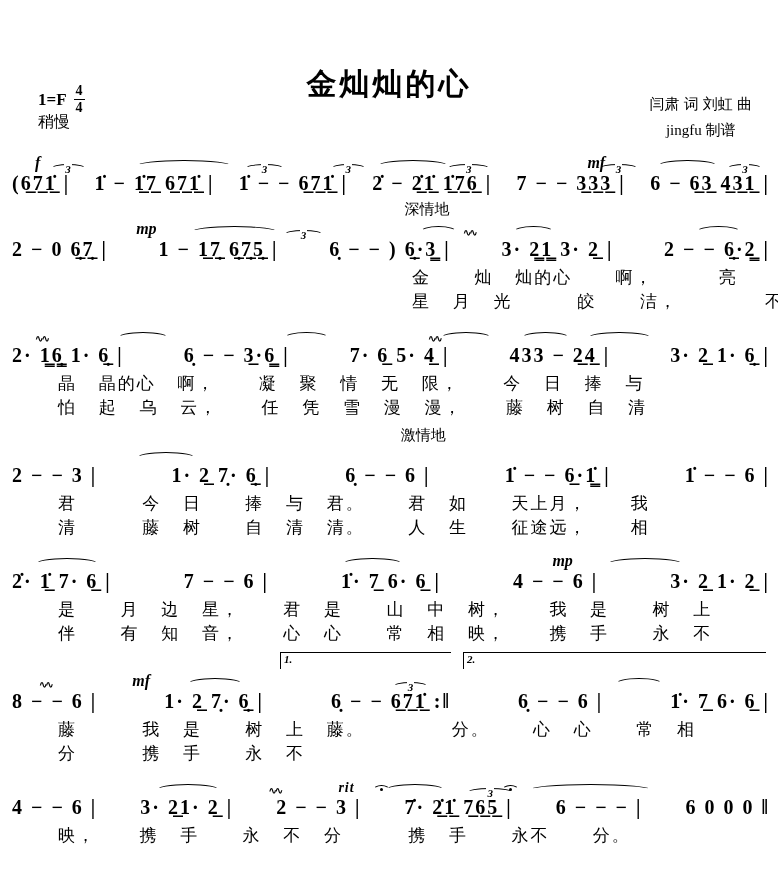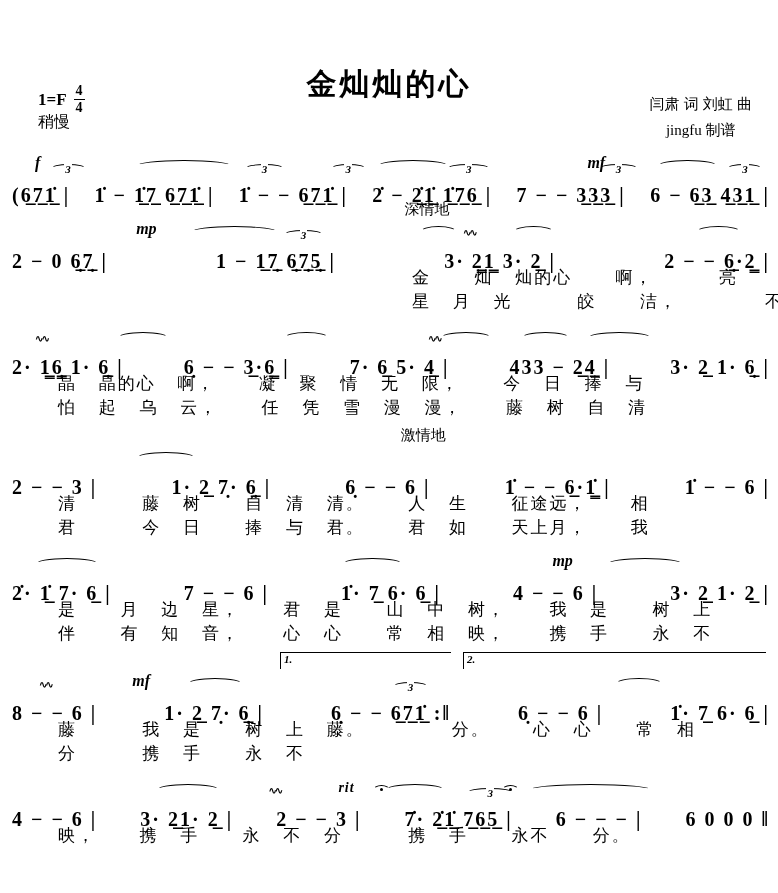--- a/index.html
+++ b/index.html
@@ -33,21 +33,21 @@
   .mord{bottom:6px;font-size:10px;font-weight:bold;letter-spacing:-2px;}
   .volta{top:0;bottom:auto!important;height:16px;border-top:1.4px solid #000;border-left:1.4px solid #000;
         font:italic bold 11px "Liberation Serif",serif;padding-left:3px;}
   .rit{bottom:5px;font:italic bold 14px "Liberation Serif",serif;letter-spacing:1px;}
   .ferm{width:15px;height:9px;border:1.8px solid #000;border-color:#000 transparent transparent transparent;
         border-radius:50%;bottom:3px;}
   .ferm::after{content:"";position:absolute;left:50%;top:2px;width:3px;height:3px;margin-left:-1.5px;
         border-radius:50%;background:#000;}
   .music{display:flex;justify-content:space-between;align-items:baseline;padding:0 8px 0 12px;height:28px;
         font-family:"Liberation Serif",serif;font-weight:bold;font-size:20px;letter-spacing:2px;}
-  .music span{white-space:pre;margin-top:12px;}
+  .music span{white-space:pre;}
   .lyric{height:24px;padding-left:58px;font-size:17px;letter-spacing:2px;word-spacing:15px;white-space:pre;}
   .lyric.indent{padding-left:412px;}
   .mt6{margin-top:6px;}
 </style>
 </head>
 <body>
 
 <div class="sheet">
 
   <div class="header">
@@ -97,20 +97,21 @@
       <div class="slur" style="left:24.5%;width:11%"></div>
       <span class="trip" style="left:36.5%;width:5%"><b>3</b></span>
       <div class="slur" style="left:54%;width:4.5%"></div>
       <span class="mord" style="left:59.5%">∿∿</span>
       <div class="slur" style="left:66%;width:5%"></div>
       <div class="slur" style="left:89.5%;width:5.5%"></div>
     </div>
     <div class="music">
       <span>2 − 0 6̣̲7̣̲ |</span>
       <span>1 − 1̲7̣̲ 6̣̲7̣̲5̣̲ |</span>
+      <span>6̣ − − ) 6̣̲·3̳ |</span>
       <span>3· 2̳1̳ 3· 2̲ |</span>
       <span>2 − − 6̣̲·2̳ |</span>
     </div>
     <div class="lyric indent">金  灿 灿的心  啊，   亮</div>
     <div class="lyric indent">星 月 光   皎  洁，    不</div>
   </div>
 
   <div class="system mt6">
     <div class="ann">
       <span class="mord" style="left:4.5%">∿∿</span>
@@ -137,22 +138,22 @@
       <span class="expr" style="left:51.5%">激情地</span>
       <div class="slur" style="left:17.5%;width:7.5%"></div>
     </div>
     <div class="music">
       <span>2 − − 3 |</span>
       <span>1· 2̲ 7̣· 6̣̲ |</span>
       <span>6̣ − − 6 |</span>
       <span>1̇ − − 6̲·1̳̇ |</span>
       <span>1̇ − − 6 |</span>
     </div>
+    <div class="lyric">君   今 日  捧 与 君。  君 如  天上月，  我</div>
     <div class="lyric">清   藤 树  自 清 清。  人 生  征途远，  相</div>
-    <div class="lyric">君   今 日  捧 与 君。  君 如  天上月，  我</div>
   </div>
 
   <div class="system mt6">
     <div class="ann">
       <div class="slur" style="left:4.5%;width:8%"></div>
       <div class="slur" style="left:44%;width:7.5%"></div>
       <span class="dyn" style="left:71%">mp</span>
       <div class="slur" style="left:78%;width:9.5%"></div>
     </div>
     <div class="music">

